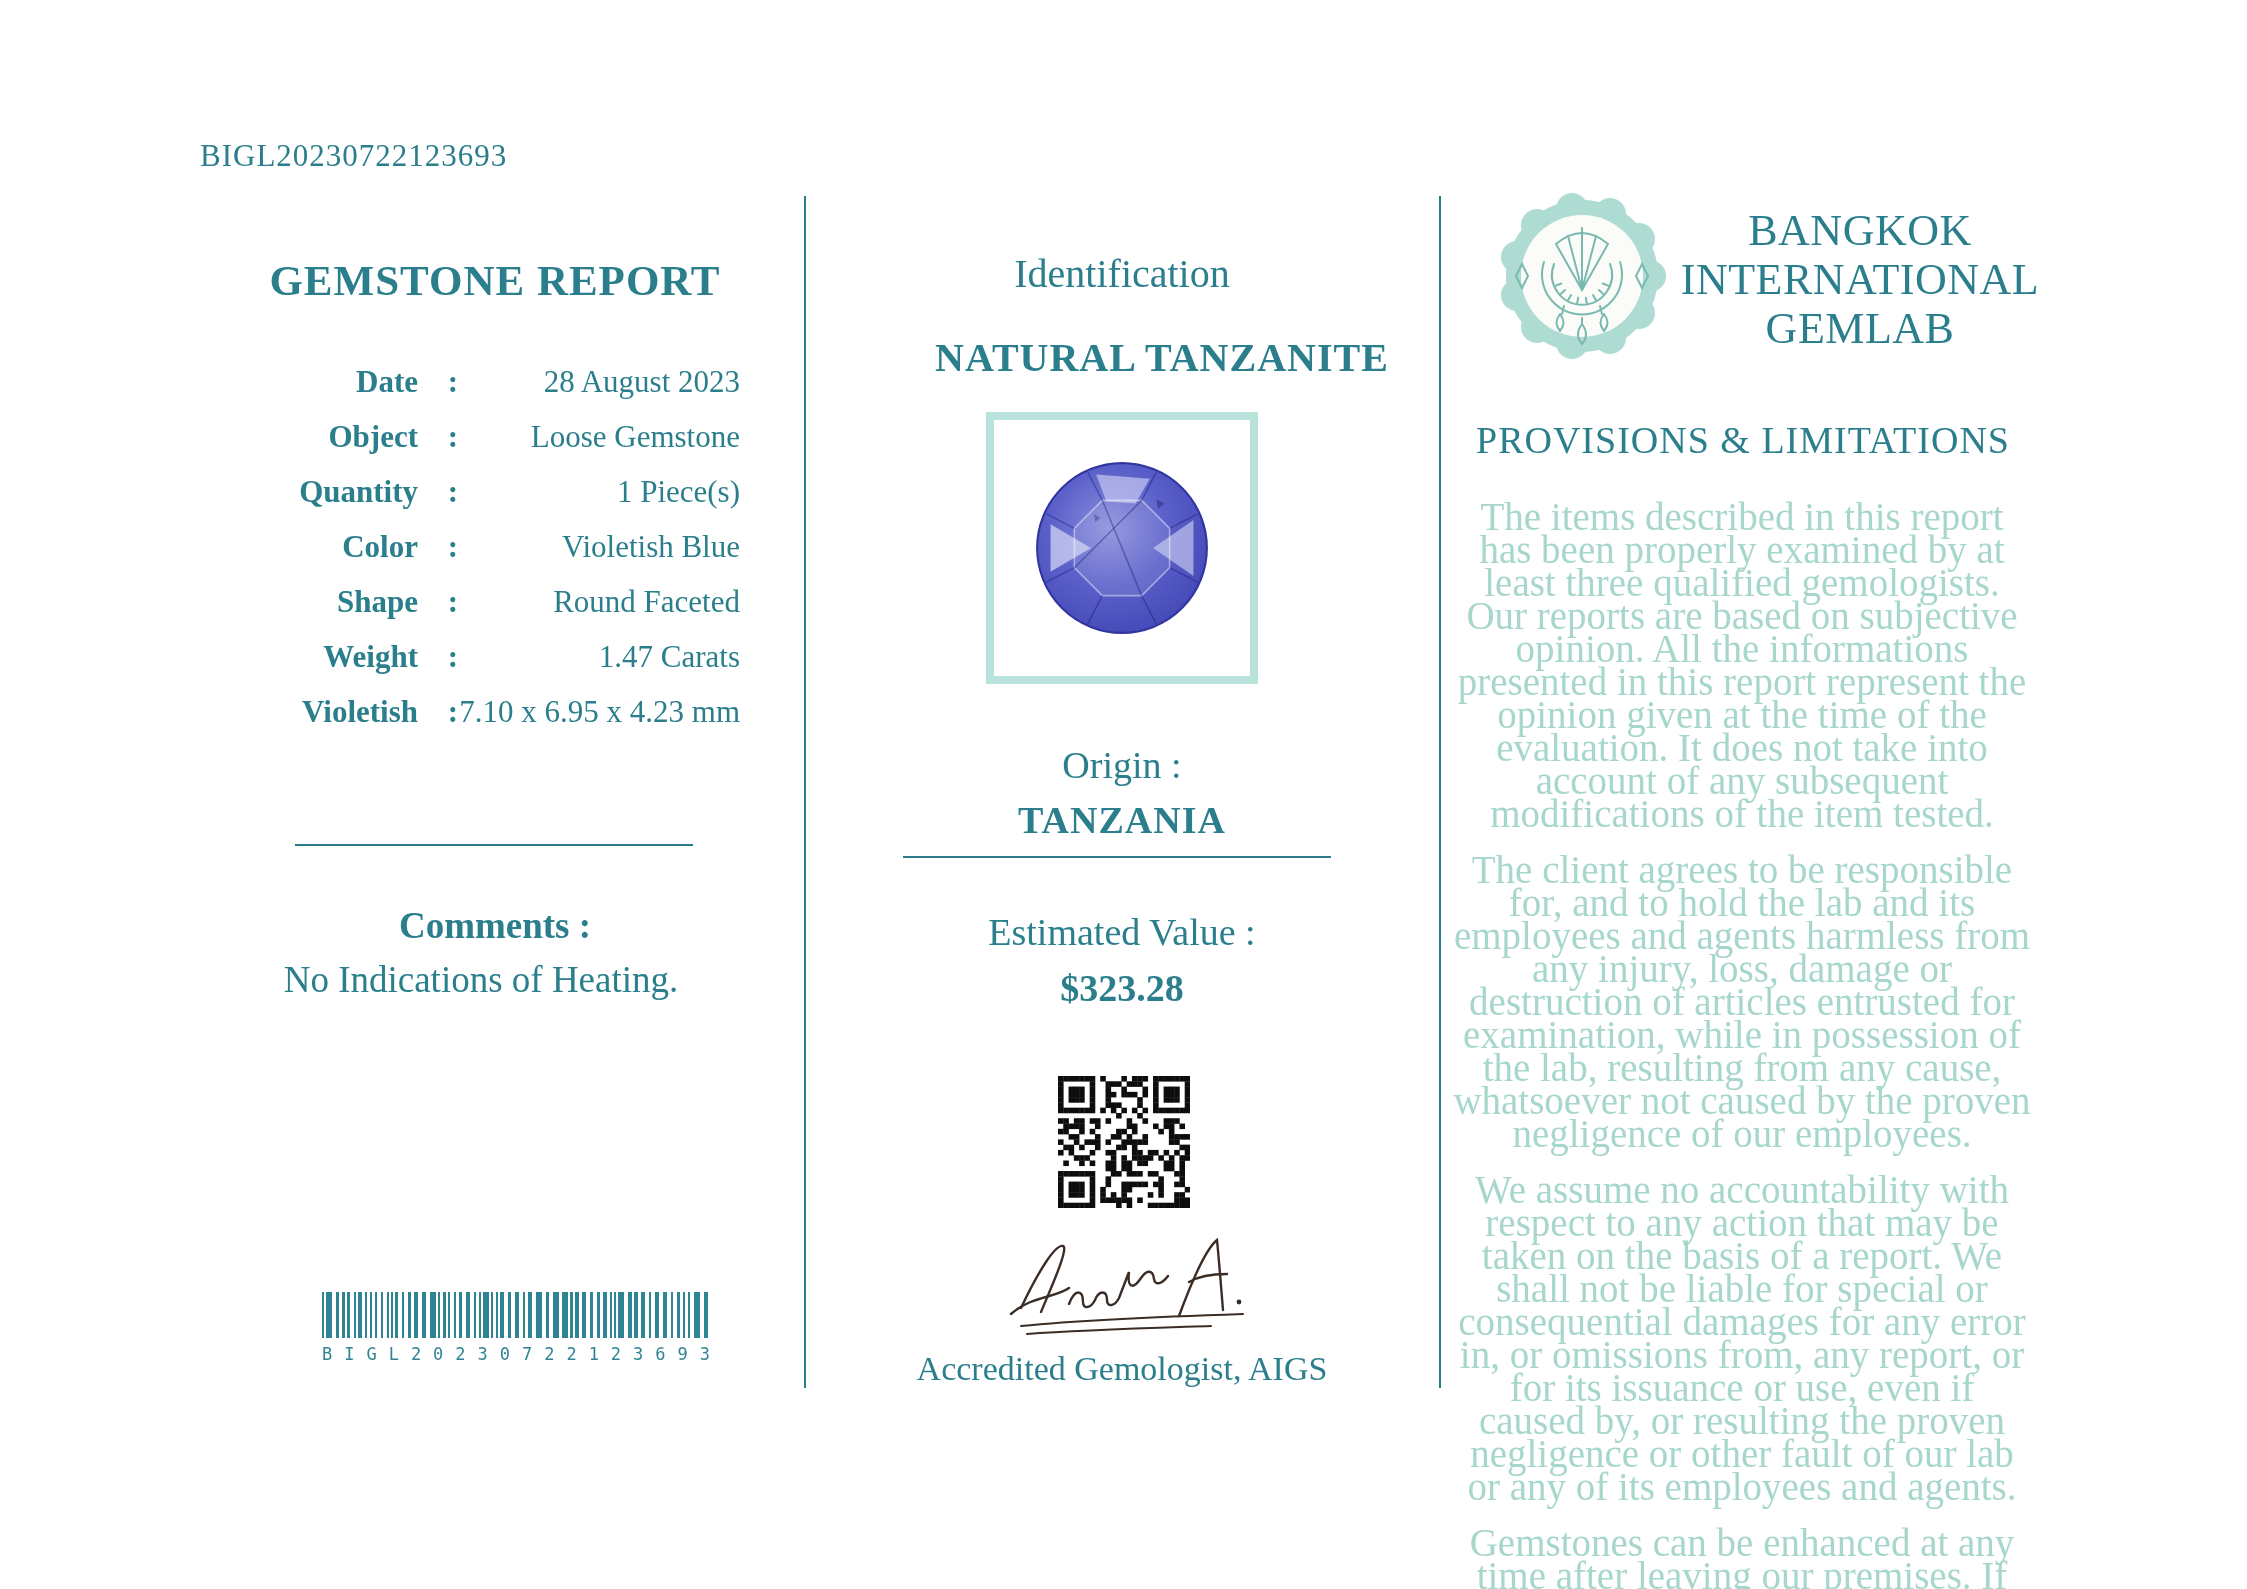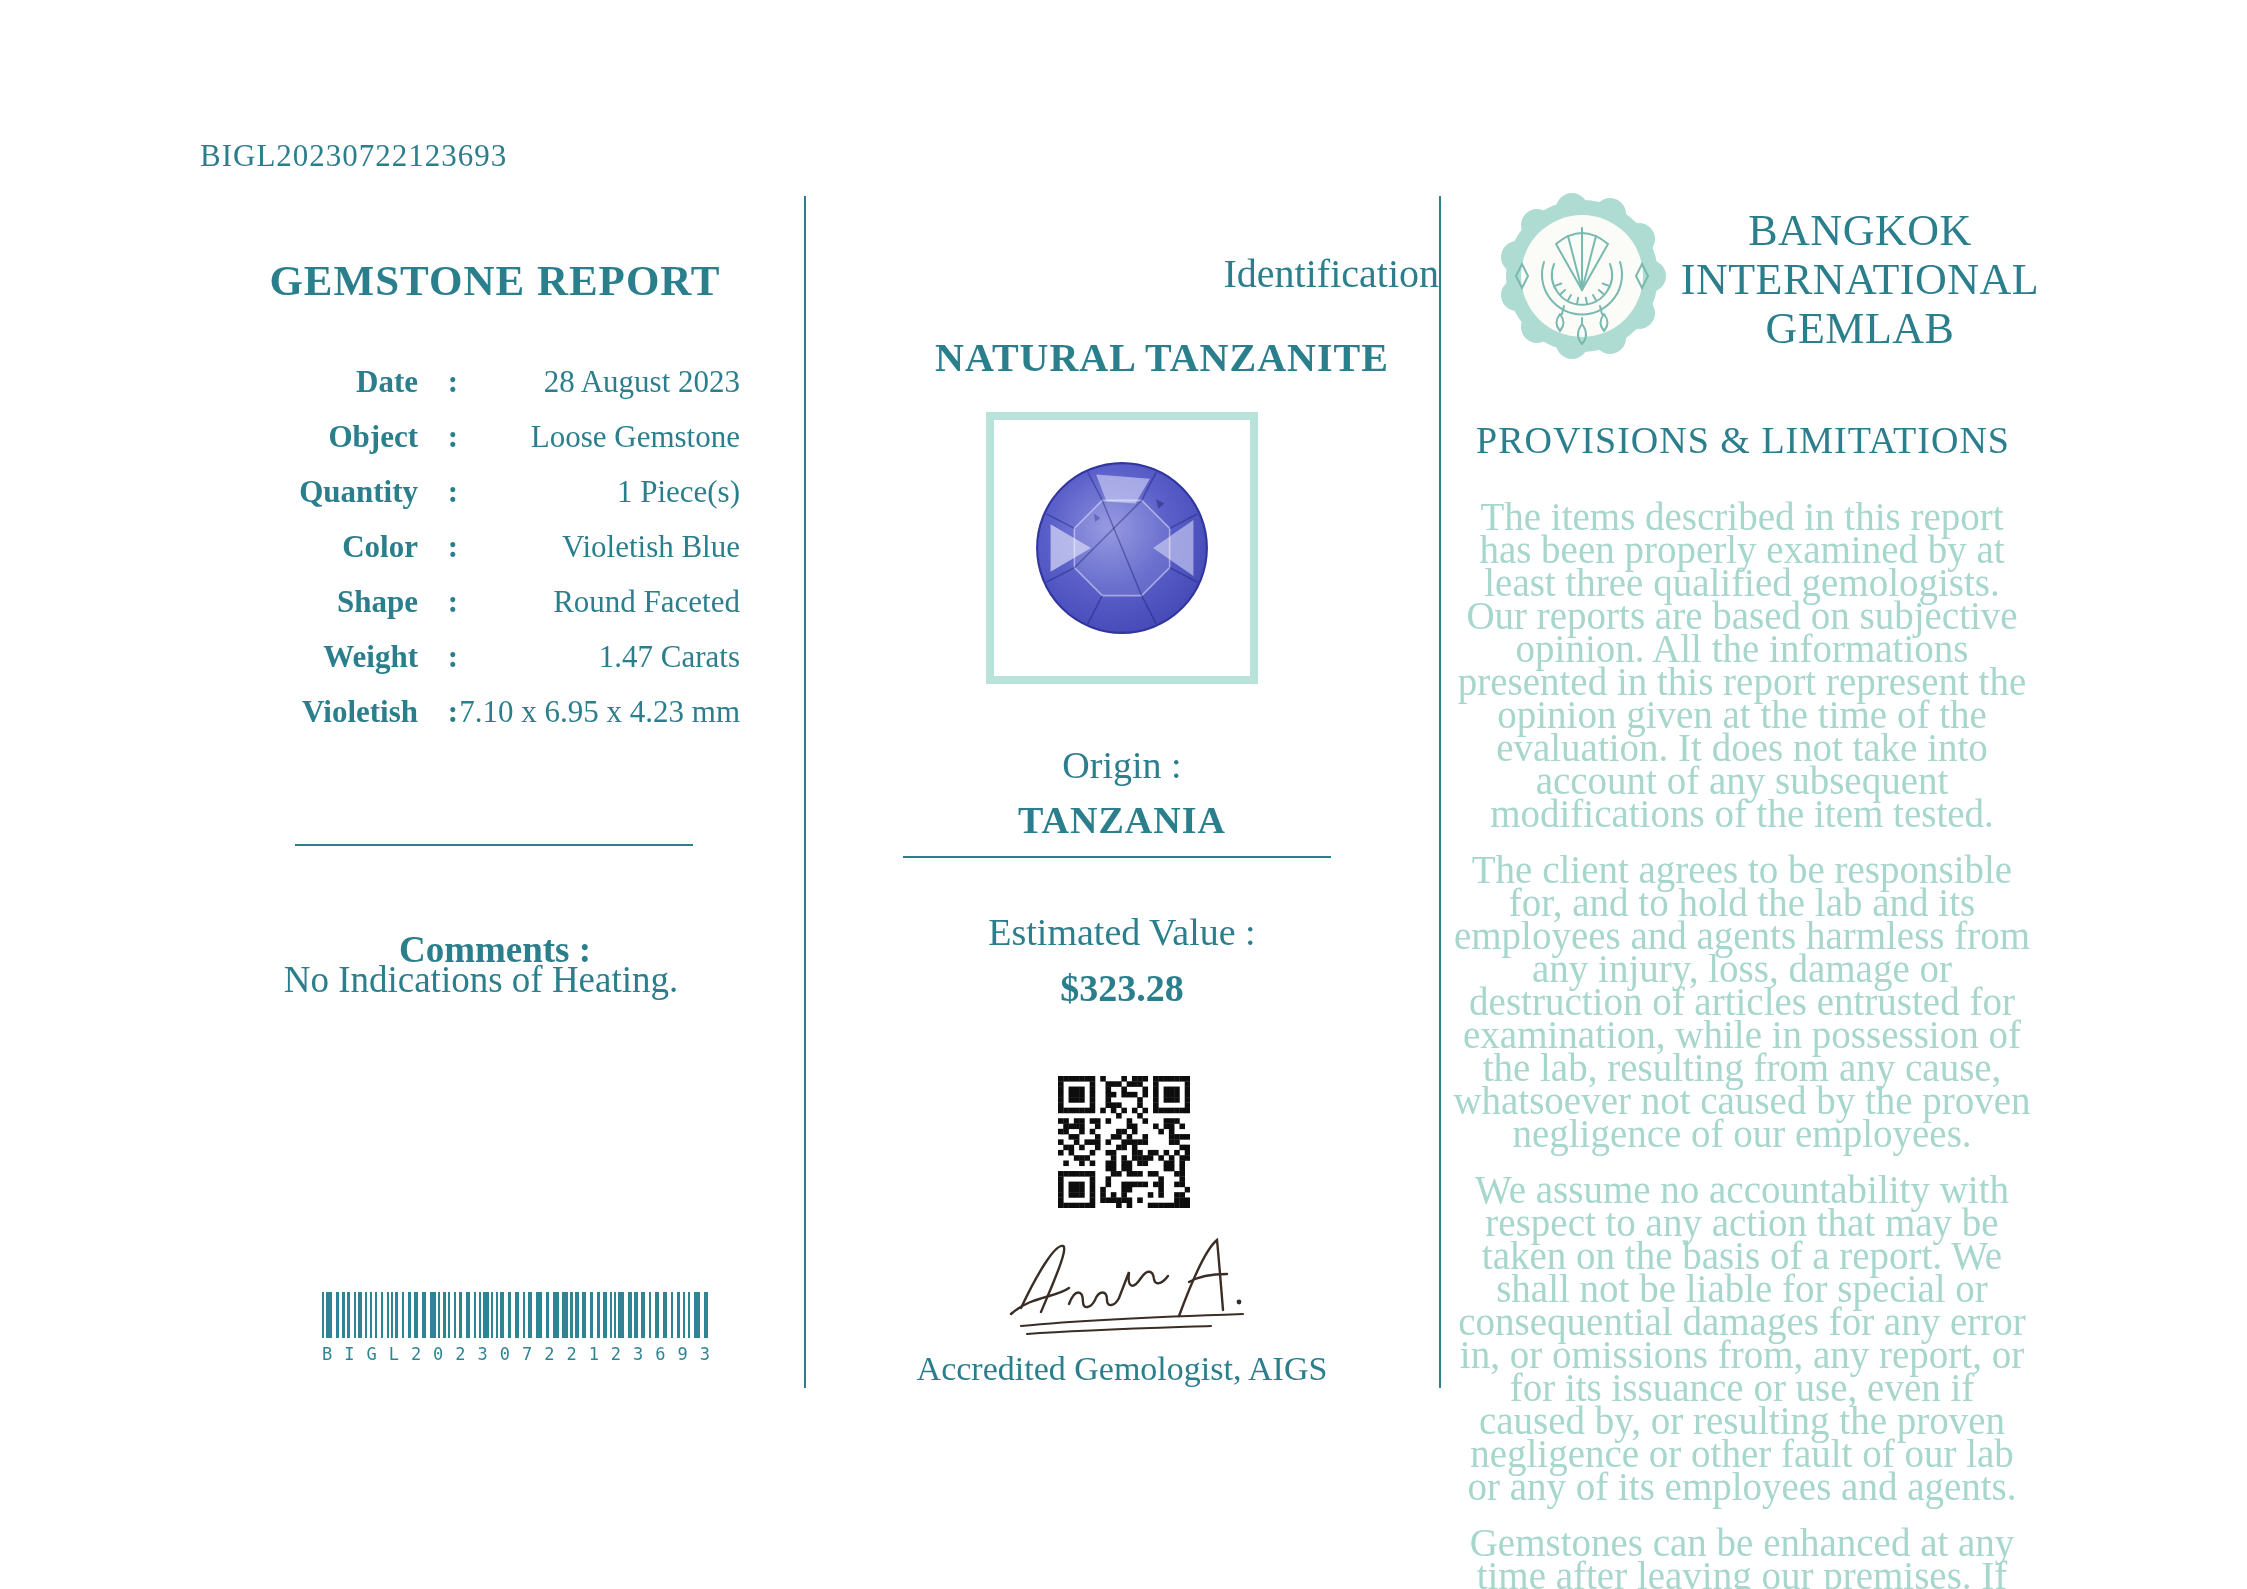--- a/index.html
+++ b/index.html
@@ -16,27 +16,27 @@
   .hr{height:2px;background:#2b7e8c;}
 
   
   .gem-title{left:195px;top:256px;width:600px;font-size:43px;font-weight:bold;letter-spacing:1px;}
   .fields{left:240px;top:364px;width:500px;}
   .field-row{display:flex;align-items:flex-start;margin-bottom:20px;font-size:31px;line-height:35px;text-align:right;}
   .f-label{width:178px;font-weight:bold;}
   .f-colon{width:40px;font-weight:bold;}
   .f-value{flex:1;}
   .hr-left{left:295px;top:844px;width:398px;}
-  .comments-label{left:195px;top:904px;width:600px;font-size:37px;font-weight:bold;margin-top:24px;}
+  .comments-label{left:195px;top:904px;width:600px;font-size:37px;font-weight:bold;}
   .comments-text{left:181px;top:958px;width:600px;font-size:37px;}
   .barcode{left:322px;top:1292px;width:388px;}
   .barcode-text{display:flex;justify-content:space-between;font-family:"DejaVu Sans Mono","Liberation Mono",monospace;font-size:17px;color:#2f8493;margin-top:2px;}
 
   
-  .ident-label{left:805px;top:250px;width:634px;font-size:40px;text-align:right;}
+  .ident-label{left:805px;top:250px;width:634px;font-size:40px;}
   .ident-value{left:805px;top:334px;width:634px;font-size:40px;font-weight:bold;letter-spacing:1px;margin-left:40px;}
   .gem-frame{left:986px;top:412px;width:256px;height:256px;border:8px solid #b9e3da;background:#ffffff;
              display:flex;align-items:center;justify-content:center;}
   .origin-label{left:805px;top:743px;width:634px;font-size:38px;}
   .origin-value{left:805px;top:798px;width:634px;font-size:38px;font-weight:bold;letter-spacing:1px;}
   .hr-center{left:903px;top:856px;width:428px;}
   .est-label{left:805px;top:910px;width:634px;font-size:38px;}
   .est-value{left:805px;top:966px;width:634px;font-size:38px;font-weight:bold;}
   .qr{left:1058px;top:1076px;width:132px;height:132px;}
   .signature{left:1003px;top:1230px;width:262px;height:114px;}

